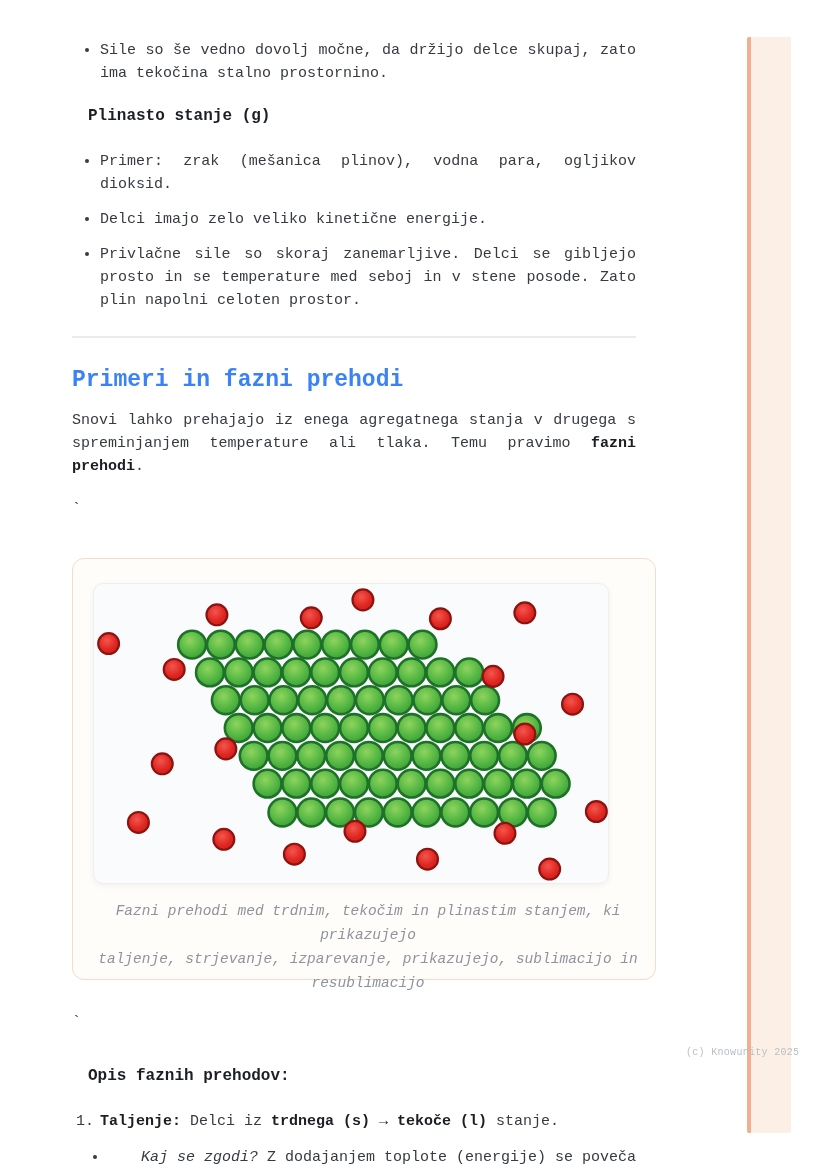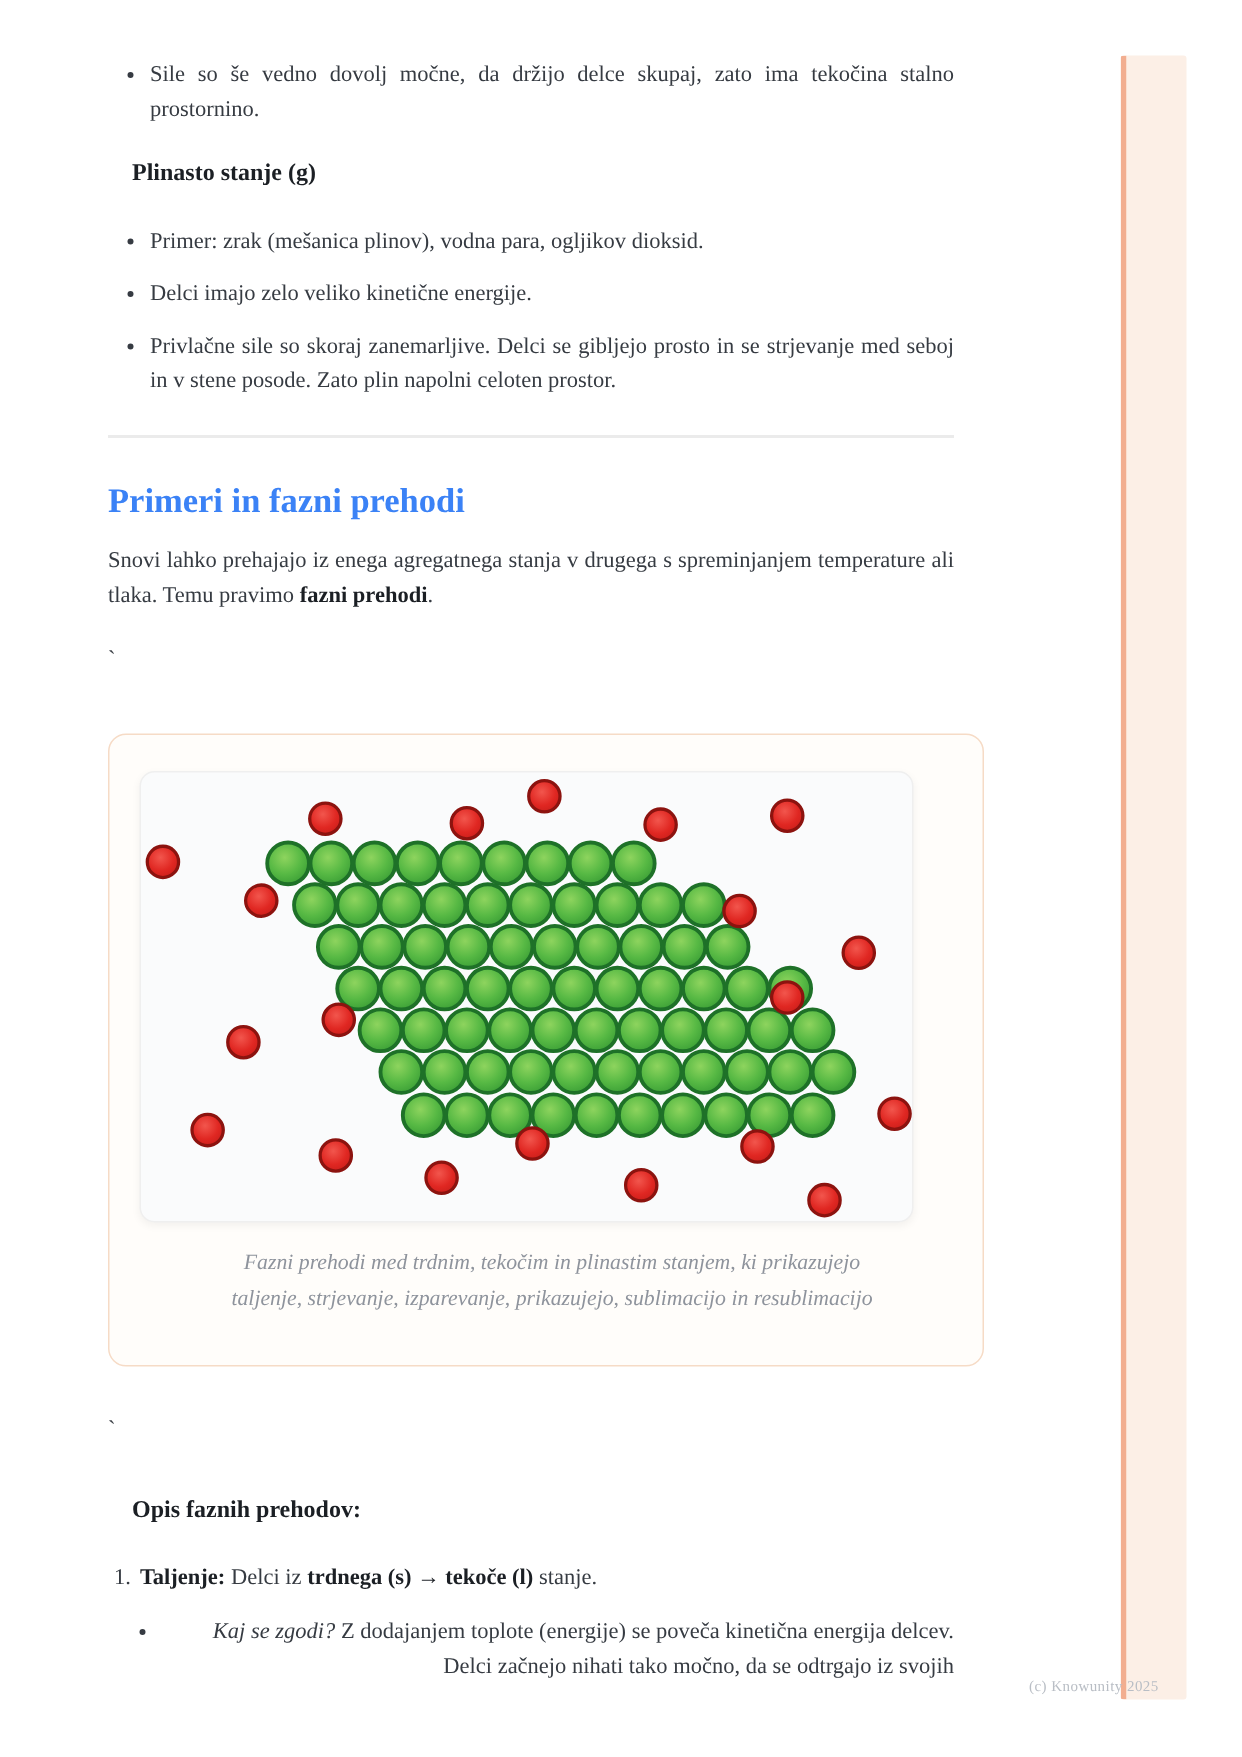--- a/index.html
+++ b/index.html
@@ -1,18 +1,18 @@
 <!DOCTYPE html>
 <html><head>
 <meta charset="utf-8">
 <style>
   html,body{margin:0;padding:0;background:#ffffff;}
   .page{
     position:relative;width:828px;height:1171px;background:#ffffff;overflow:hidden;
-    font-family:Liberation Serif, serif;color:#363b42;
+    font-family:Liberation Mono, monospace;color:#363b42;
   }
   .content{position:absolute;left:72px;top:39px;width:564px;}
   .body-text{font-size:15px;line-height:23px;}
   .b{font-weight:bold;color:#1b1f24;}
   .i{font-style:italic;}
 
   ul.bullets{list-style:disc;margin:0;padding:0 0 0 28px;}
   ul.bullets li{margin:0 0 12px 0;text-align:justify;}
   ul.bullets li:last-child{margin-bottom:0;}
   ul.bullets.ragged li{text-align:right;}
@@ -46,41 +46,41 @@
   .numbered-item{display:flex;margin:22px 0 0 0;padding-left:4px;}
   .numbered-item .num{flex:none;margin-right:6px;}
   ul.sub-bullets{list-style:disc;margin:13px 0 0 0;padding:0 0 0 36px;}
   ul.sub-bullets li{text-align:left;}
 
   .side-strip{
     position:absolute;left:747px;top:37px;width:44px;height:1096px;box-sizing:border-box;
     background:#fcefe6;border-left:4px solid #f2ae90;border-radius:2px;z-index:1;
   }
   .watermark{
-    position:absolute;left:686px;top:1119px;font-size:10px;letter-spacing:.3px;
+    position:absolute;left:686px;top:1047px;font-size:10px;letter-spacing:.3px;
     color:#b9bec5;z-index:2;white-space:nowrap;
   }
 </style>
 </head>
 <body>
 
 <div class="page">
 
   <div class="content body-text">
 
     <ul class="bullets">
       <li>Sile so še vedno dovolj močne, da držijo delce skupaj, zato ima tekočina stalno prostornino.</li>
     </ul>
 
     <h3 class="sub-heading" id="gas-heading">Plinasto stanje (g)</h3>
 
     <ul class="bullets" id="gas-list">
       <li>Primer: zrak (mešanica plinov), vodna para, ogljikov dioksid.</li>
       <li>Delci imajo zelo veliko kinetične energije.</li>
-      <li>Privlačne sile so skoraj zanemarljive. Delci se gibljejo prosto in se strjevanje med seboj in v stene posode. Zato plin napolni celoten prostor.</li>
+      <li>Privlačne sile so skoraj zanemarljive. Delci se gibljejo prosto in se temperature med seboj in v stene posode. Zato plin napolni celoten prostor.</li>
     </ul>
 
     <hr class="divider">
 
     <h2 class="section-heading">Primeri in fazni prehodi</h2>
 
     <p class="intro-paragraph"><span>Snovi lahko prehajajo iz enega agregatnega stanja v drugega s spreminjanjem temperature ali tlaka. Temu pravimo </span><span class="b">fazni prehodi</span><span>.</span></p>
 
     <div class="stray-tick">`</div>
 

